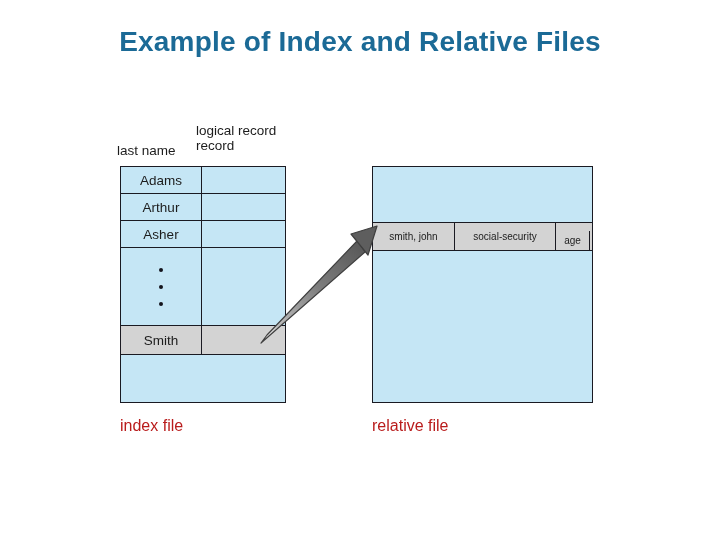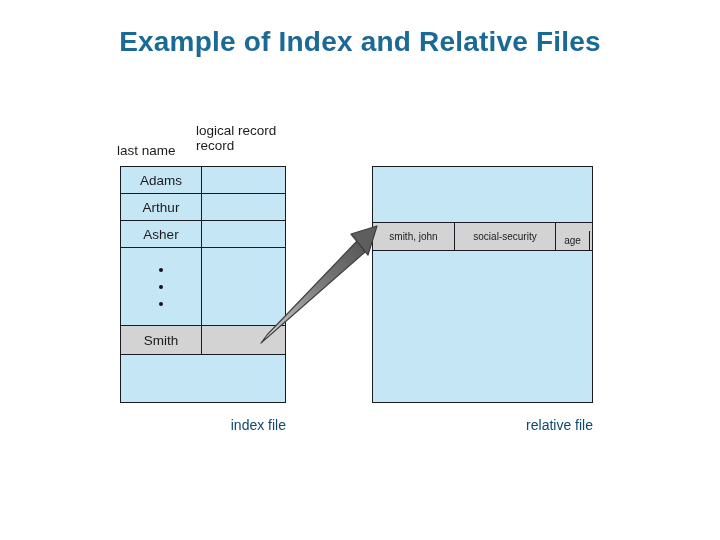--- a/index.html
+++ b/index.html
@@ -172,23 +172,23 @@
     left: 255px;
     top: 215px;
     width: 135px;
     height: 135px;
     overflow: visible;
   }
 
   
   .file-caption {
     position: absolute;
-    font-size: 14px;
-    color: #0c4a6e;
-    text-align: right;
+    font-size: 16px;
+    color: #b91c1c;
+    text-align: left;
     white-space: nowrap;
   }
   #caption-index    { left: 120px; top: 417px; width: 166px; }
   #caption-relative { left: 372px; top: 417px; width: 221px; }
 </style>
 </head>
 <body>
 
 <div id="slide">
 

